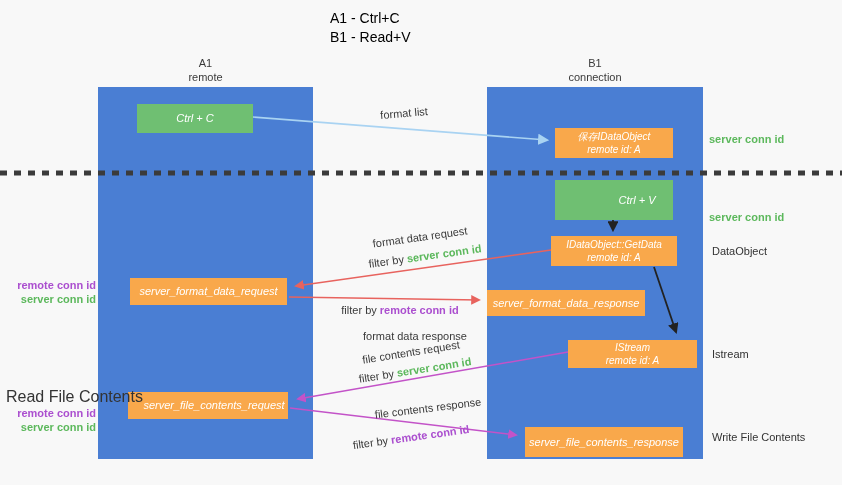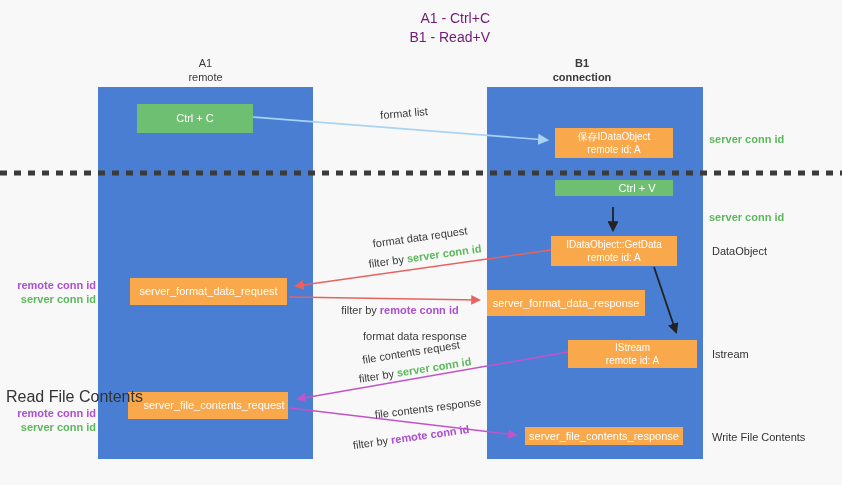--- a/index.html
+++ b/index.html
@@ -29,30 +29,31 @@
   }
   .box {
     position: absolute;
     display: flex;
     flex-direction: column;
     align-items: center;
     justify-content: center;
     color: #ffffff;
     text-align: center;
     line-height: 13px;
+    font-style: italic;
   }
   .box.green { background: #6fbf72; font-size: 11px; }
   .box.orange { background: #f9a84b; font-size: 10px; }
   .box.wide { font-size: 11px; }
   .title {
     position: absolute;
     left: 330px; top: 9px; width: 160px;
-    text-align: right;
+    text-align: left;
     font-size: 14px; line-height: 19px;
-    color: #701a75;
+    color: #000000;
   }
   .arrow-label {
     position: absolute;
     font-size: 11px;
     color: #3a3a3a;
     text-align: center;
     white-space: nowrap;
   }
   .side-label {
     position: absolute;
@@ -87,21 +88,21 @@
 
   <div class="title">
     <div>A1 - Ctrl+C</div>
     <div>B1 - Read+V</div>
   </div>
 
   <div class="col-header" style="left:98px;width:215px;">
     <div>A1</div>
     <div>remote</div>
   </div>
-  <div class="col-header" style="left:474px;width:216px;font-weight:bold;">
+  <div class="col-header" style="left:487px;width:216px;">
     <div>B1</div>
     <div>connection</div>
   </div>
 
   <div class="col" style="left:98px;width:215px;"></div>
   <div class="col" style="left:487px;width:216px;"></div>
 
   <svg class="overlay" viewBox="0 0 842 485">
     <defs>
       <marker id="m-blue" viewBox="0 0 10 10" refX="8" refY="5" markerWidth="7" markerHeight="7" orient="auto">
@@ -134,21 +135,21 @@
 
   <div class="box green" style="left:137px;top:104px;width:116px;height:29px;">
     <div>Ctrl + C</div>
   </div>
 
   <div class="box orange" style="left:555px;top:128px;width:118px;height:30px;text-align:center;">
     <div>保存IDataObject</div>
     <div>remote id: A</div>
   </div>
 
-  <div class="box green" style="left:555px;top:180px;width:118px;height:16px;padding-left:46px;">
+  <div class="box green" style="left:555px;top:180px;width:118px;height:40px;padding-left:46px;">
     <div>Ctrl + V</div>
   </div>
 
   <div class="box orange" style="left:551px;top:236px;width:126px;height:30px;">
     <div>IDataObject::GetData</div>
     <div>remote id: A</div>
   </div>
 
   <div class="box orange wide" style="left:130px;top:278px;width:157px;height:27px;">
     <div>server_format_data_request</div>
@@ -160,21 +161,21 @@
 
   <div class="box orange" style="left:568px;top:340px;width:129px;height:28px;">
     <div>IStream</div>
     <div>remote id: A</div>
   </div>
 
   <div class="box orange wide" style="left:128px;top:392px;width:160px;height:27px;padding-left:12px;">
     <div>server_file_contents_request</div>
   </div>
 
-  <div class="box orange wide" style="left:525px;top:427px;width:158px;height:18px;">
+  <div class="box orange wide" style="left:525px;top:427px;width:158px;height:30px;">
     <div>server_file_contents_response</div>
   </div>
 
   <div class="arrow-label rot-n5" style="left:344px;top:107px;width:120px;">format list</div>
 
   <div class="arrow-label rot-n8" style="left:355px;top:231px;width:130px;">format data request</div>
   <div class="arrow-label rot-n8" style="left:350px;top:250px;width:150px;">
     <span>filter by </span><span class="green-t">server conn id</span>
   </div>
 

